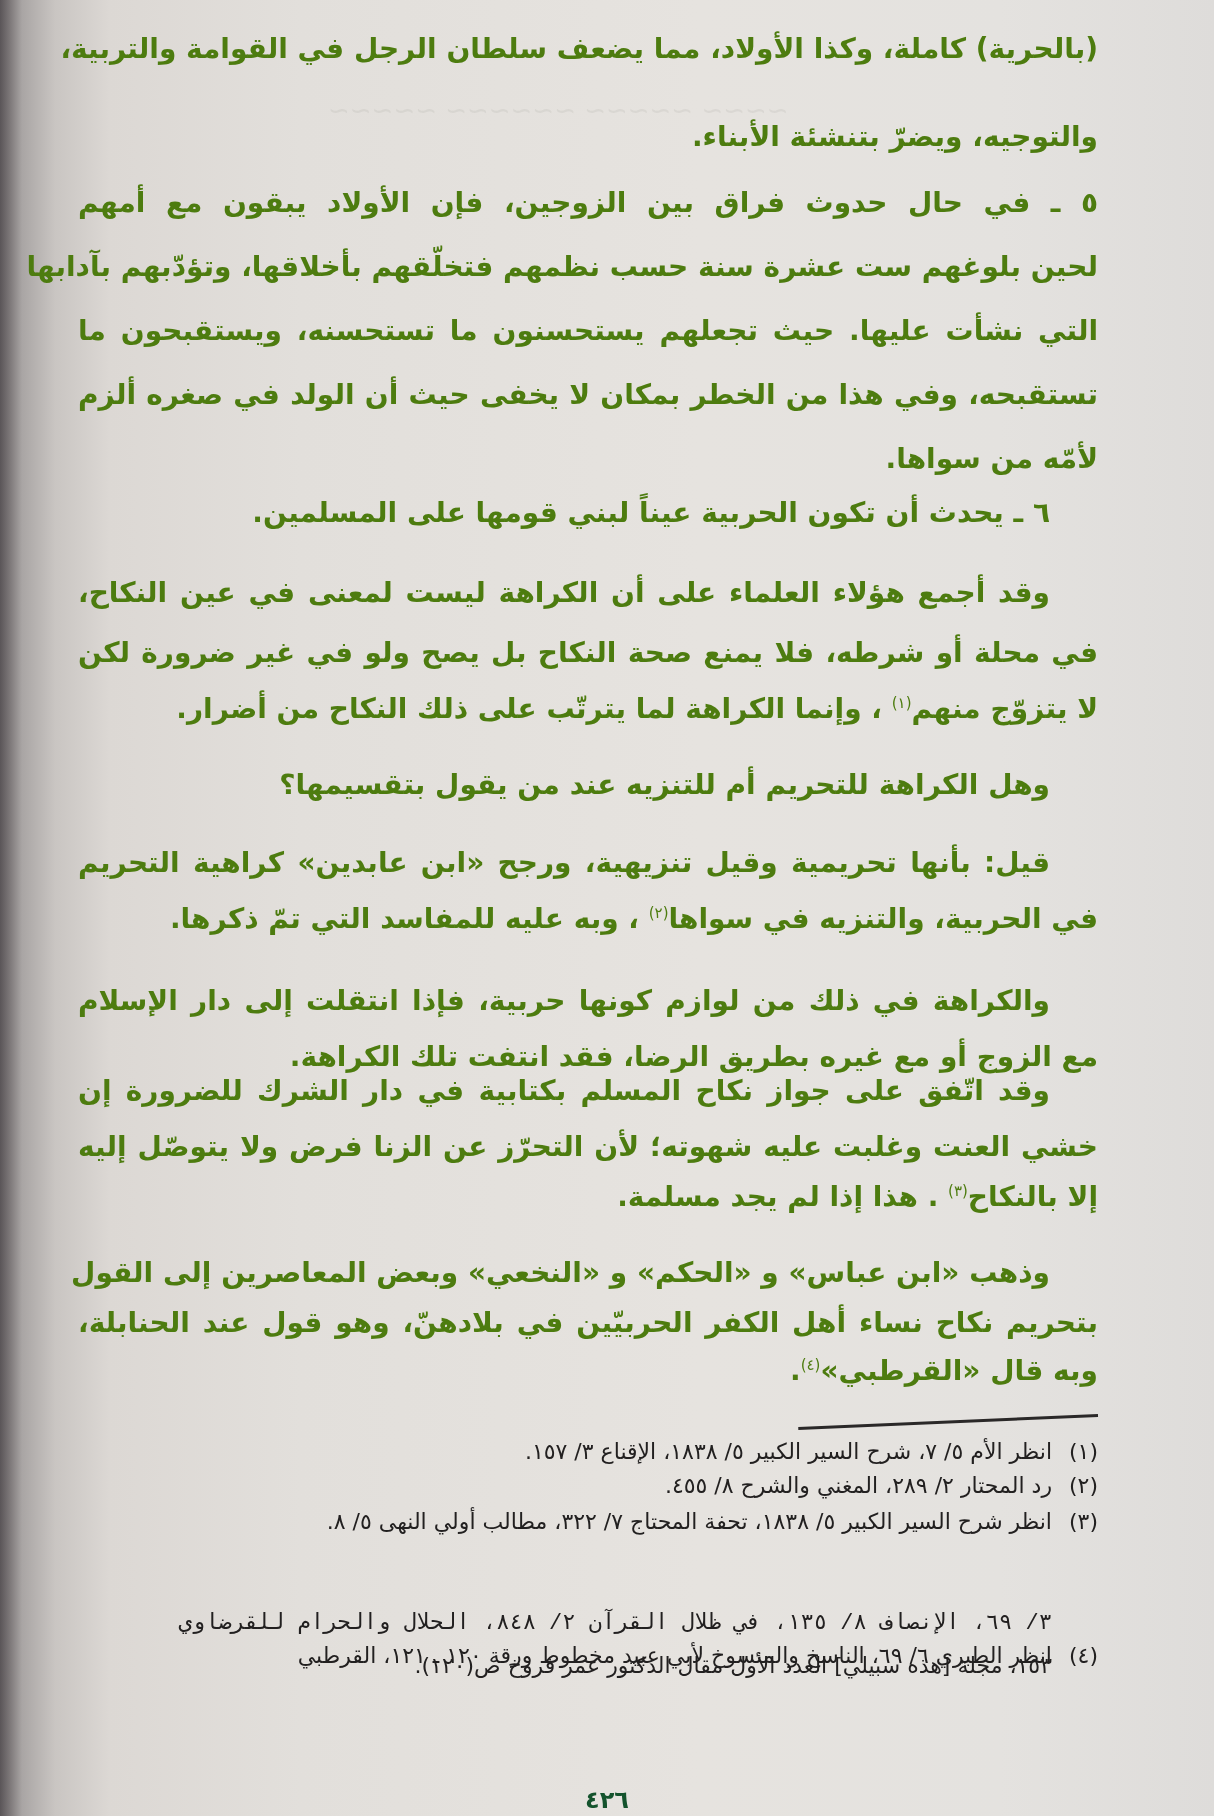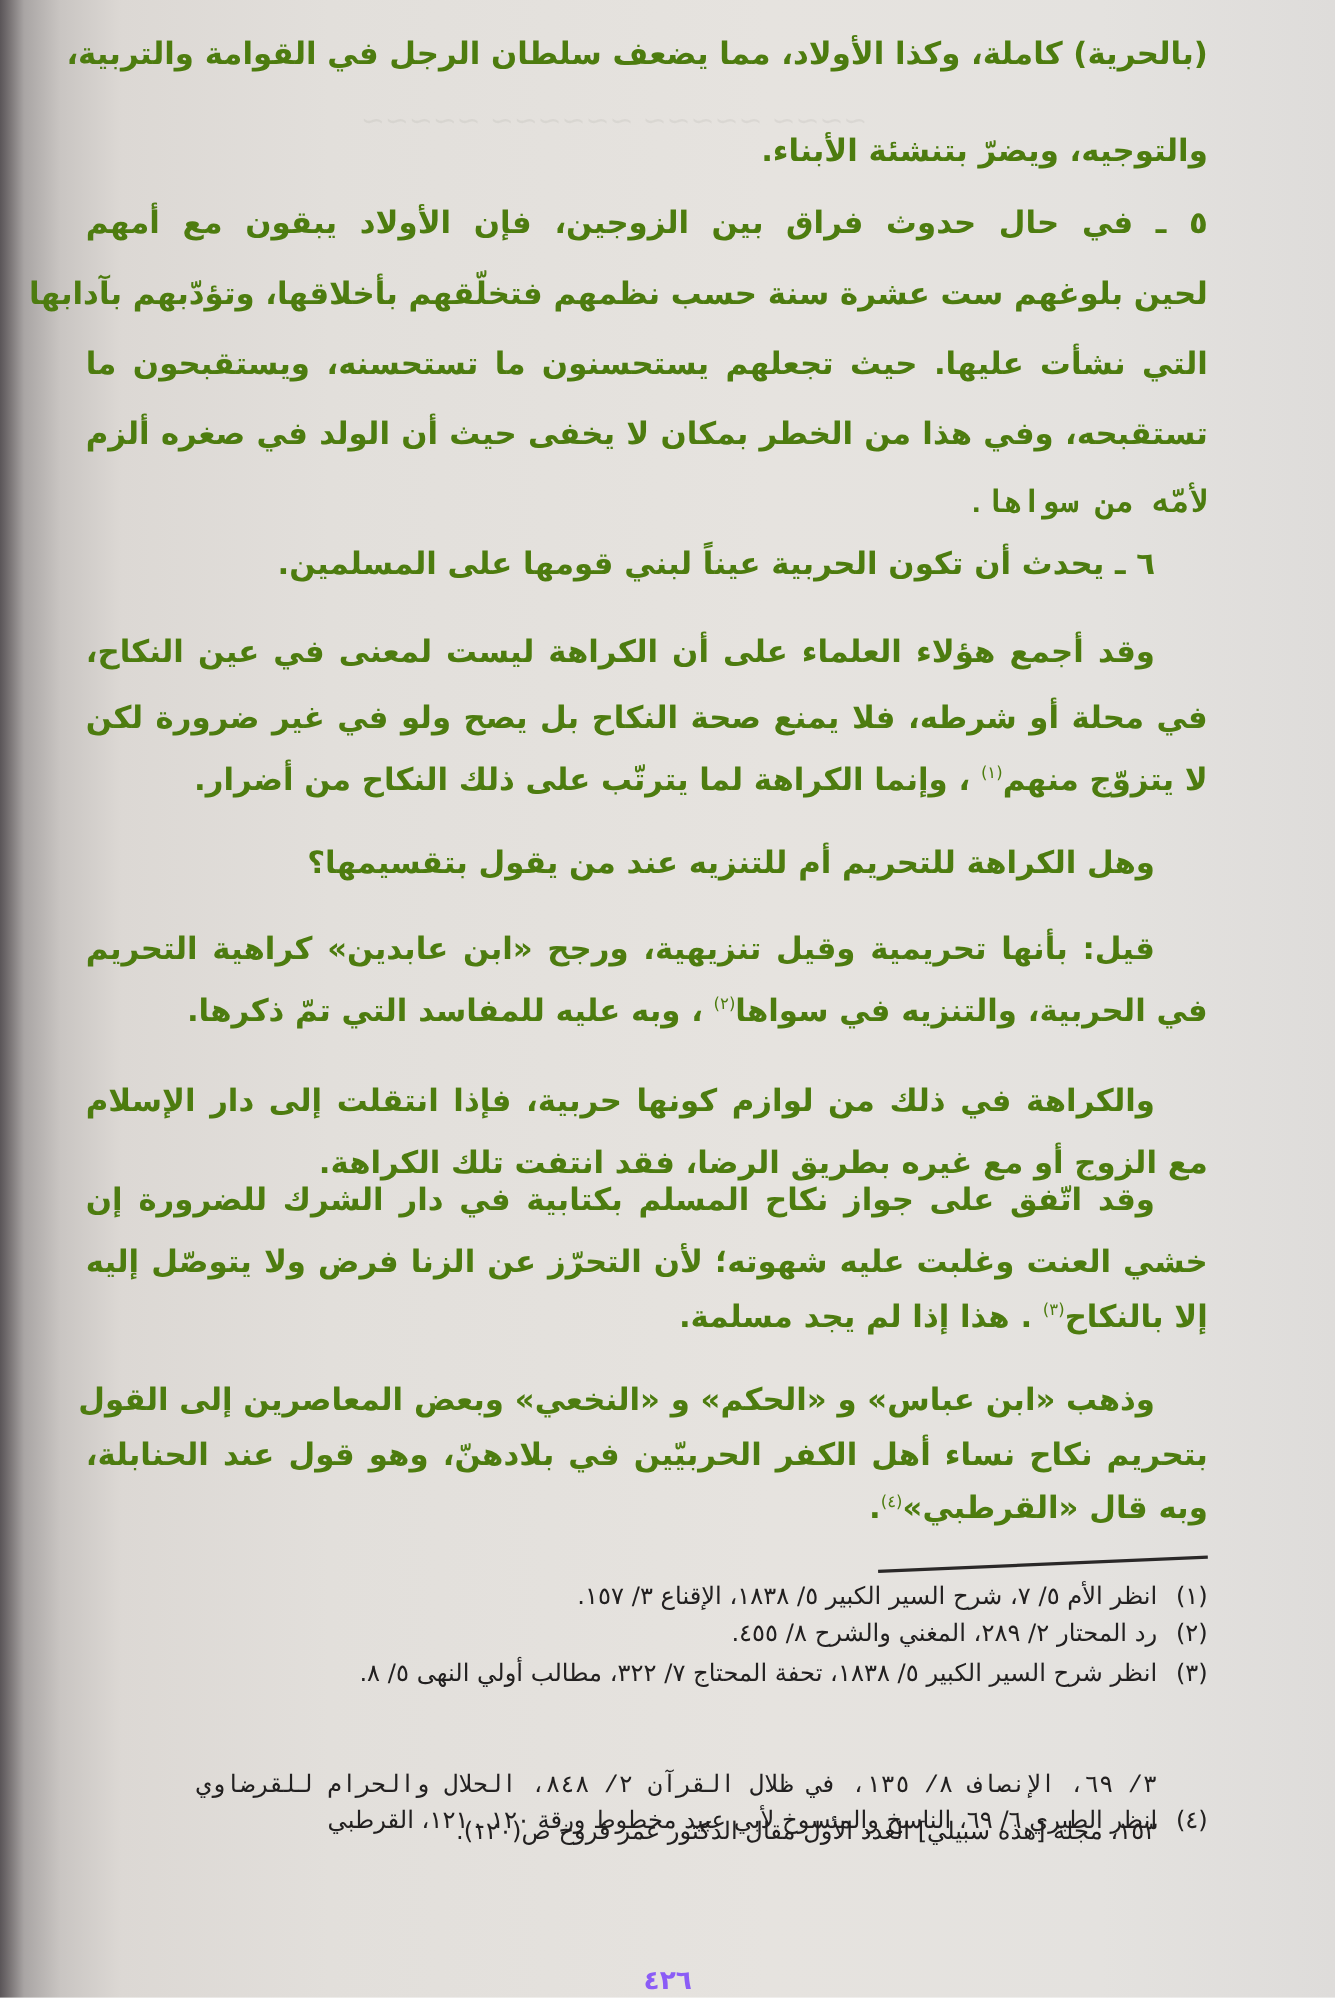--- a/index.html
+++ b/index.html
@@ -76,21 +76,21 @@
     }
     .page-number {
       position: absolute;
       left: 0;
       right: 0;
       top: 1786px;
       text-align: center;
       font-size: 24px;
       font-weight: bold;
       direction: rtl;
-      color: #8b5cf6;
+      color: #14532d;
     }
     .bleed {
       position: absolute;
       color: rgba(120, 115, 112, 0.10);
       font-size: 26px;
       white-space: nowrap;
       direction: ltr;
       transform: scaleX(-1);
       pointer-events: none;
     }
@@ -116,21 +116,21 @@
   </div>
   <div class="line" style="top:242px;">
     <span>لحين بلوغهم ست عشرة سنة حسب نظمهم فتخلّقهم بأخلاقها، وتؤدّبهم بآدابها</span>
   </div>
   <div class="line" style="top:306px;">
     <span>التي نشأت عليها. حيث تجعلهم يستحسنون ما تستحسنه، ويستقبحون ما</span>
   </div>
   <div class="line" style="top:370px;">
     <span>تستقبحه، وفي هذا من الخطر بمكان لا يخفى حيث أن الولد في صغره ألزم</span>
   </div>
-  <div class="line short" style="top:434px;font-family:Liberation Mono, monospace;">
+  <div class="line short" style="top:434px;">
     <span>لأمّه من سواها.</span>
   </div>
 
   <div class="line short indent" style="top:488px;">
     <span>٦ ـ يحدث أن تكون الحربية عيناً لبني قومها على المسلمين.</span>
   </div>
 
   <div class="line" style="top:628px;">
     <span>في محلة أو شرطه، فلا يمنع صحة النكاح بل يصح ولو في غير ضرورة لكن</span>
   </div>

